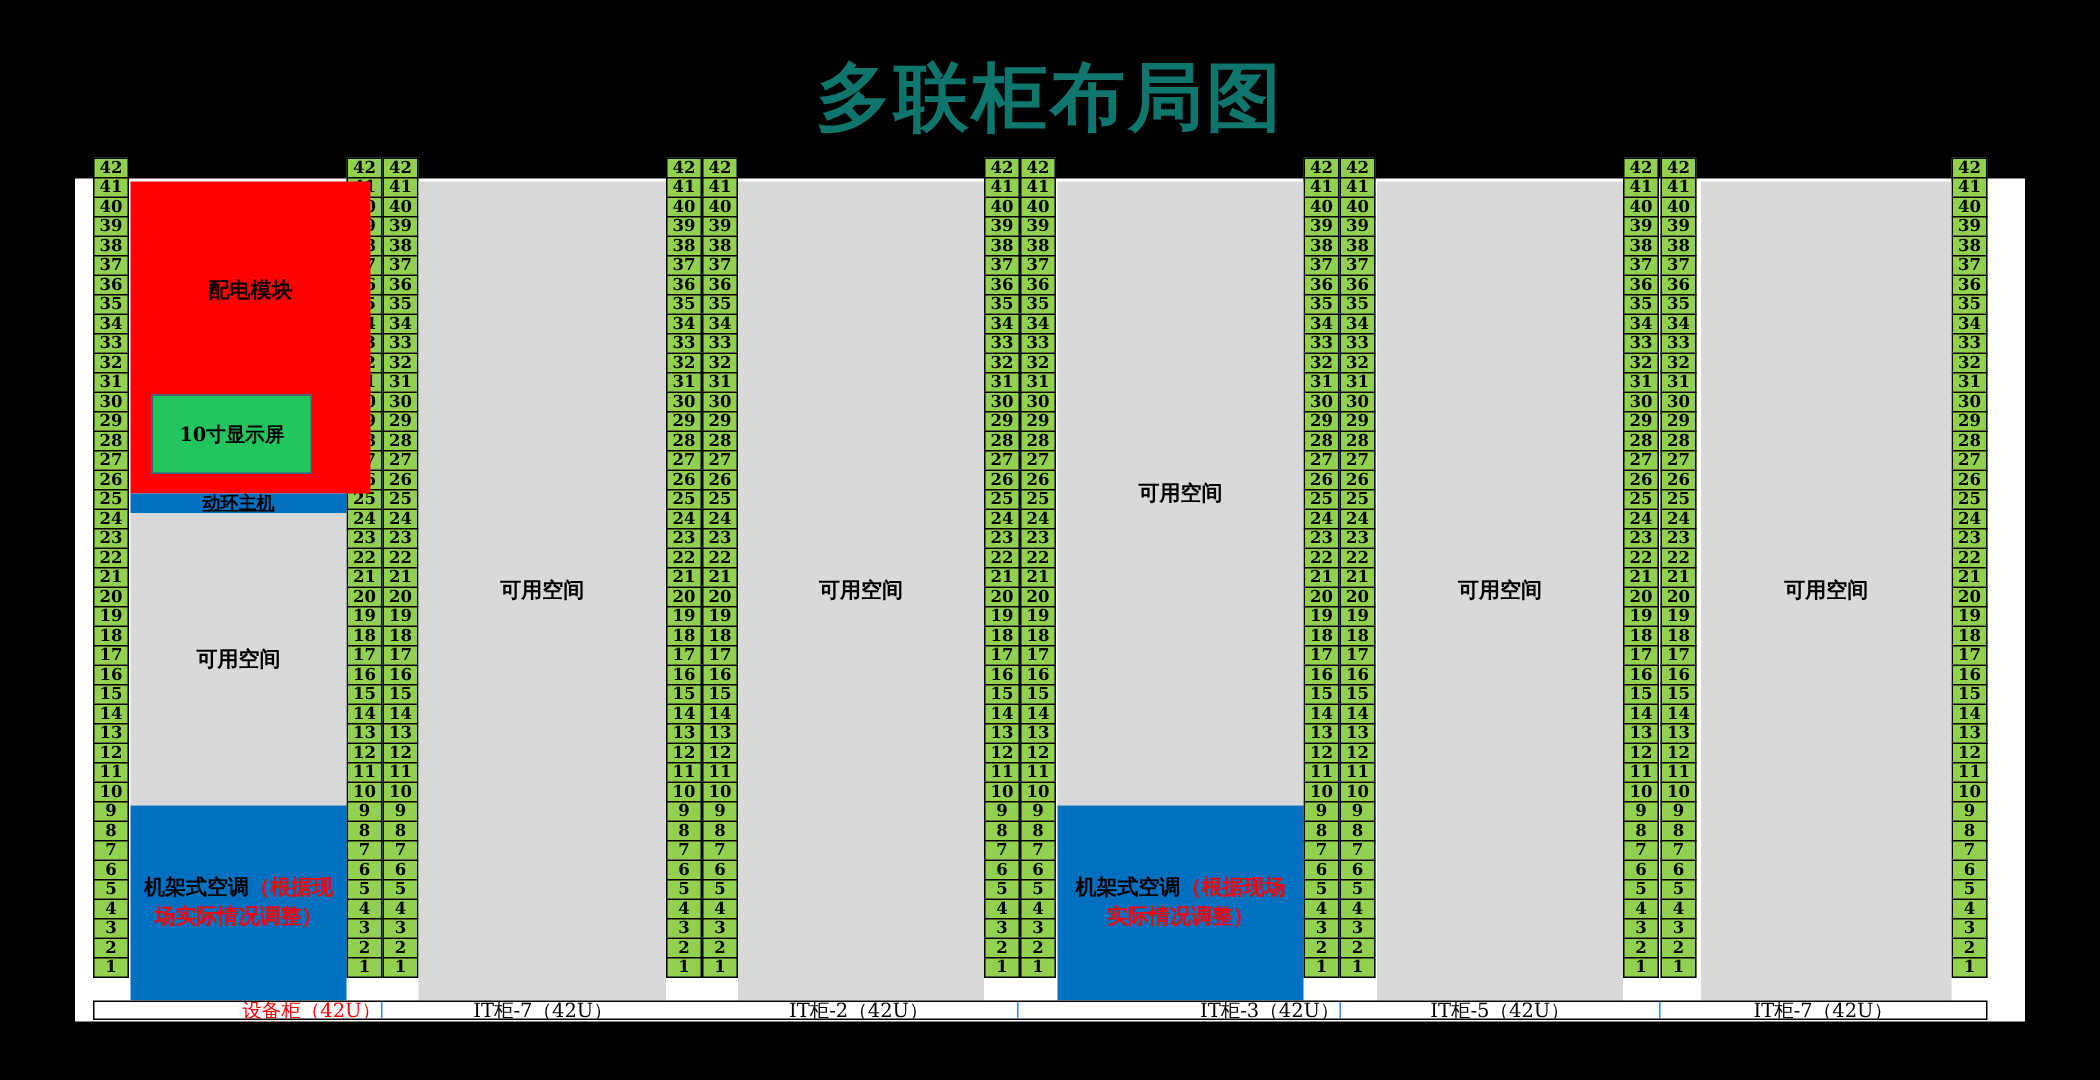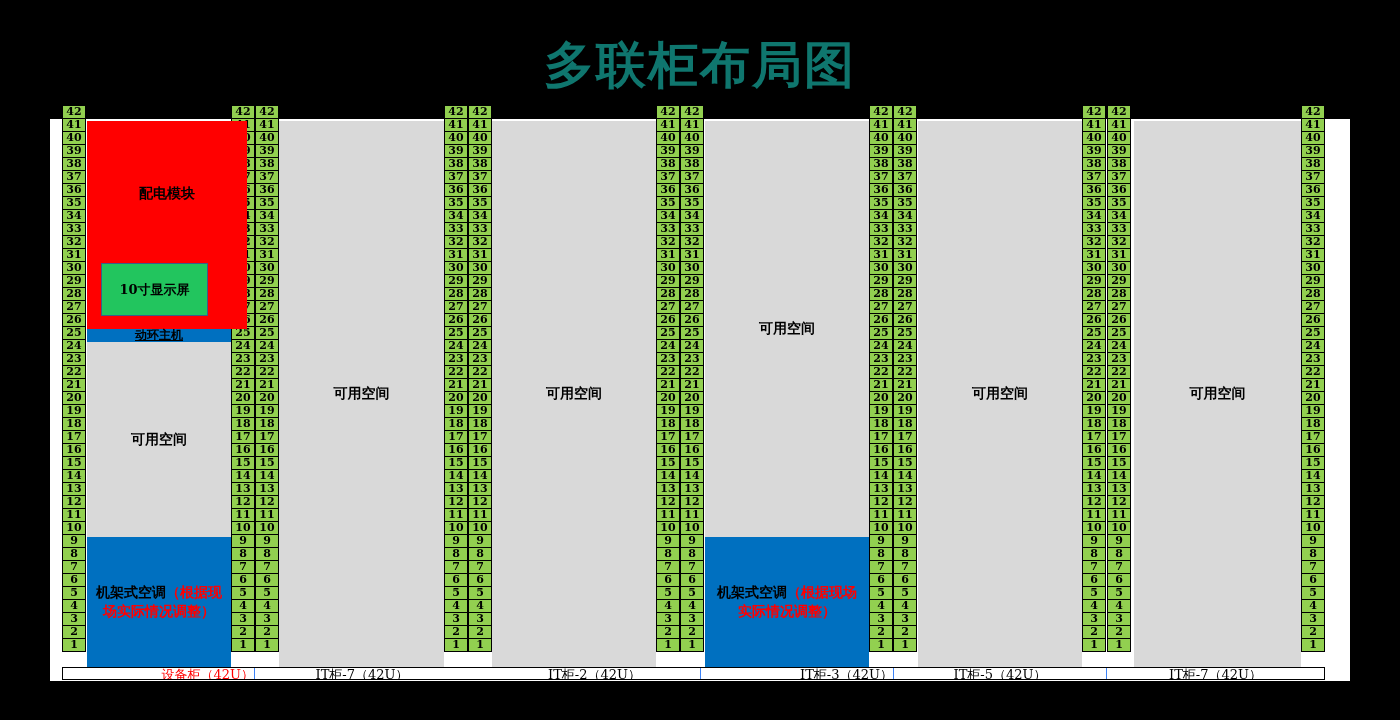--- a/index.html
+++ b/index.html
@@ -595,17 +595,17 @@
   <span>可用空间</span>
 </div>
 
 <div class="zone" style="left:1134px;top:121px;width:167px;height:546px;background:#d9d9d9;">
   <span>可用空间</span>
 </div>
 
 <div class="labelrow">
   <div class="lbl red" style="left:0;width:192px;">设备柜（42U）</div>
   <div class="lbl" style="left:192px;width:214px;border-right:none;">IT柜-7（42U）</div>
-  <div class="lbl" style="left:426px;width:212px;text-align:center;">IT柜-2（42U）</div>
+  <div class="lbl" style="left:404px;width:212px;text-align:center;">IT柜-2（42U）</div>
   <div class="lbl" style="left:618px;width:213px;text-align:right;">IT柜-3（42U）</div>
   <div class="lbl" style="left:831px;width:213px;">IT柜-5（42U）</div>
   <div class="lbl" style="left:1044px;width:217px;">IT柜-7（42U）</div>
 </div>
 
 </body></html>

